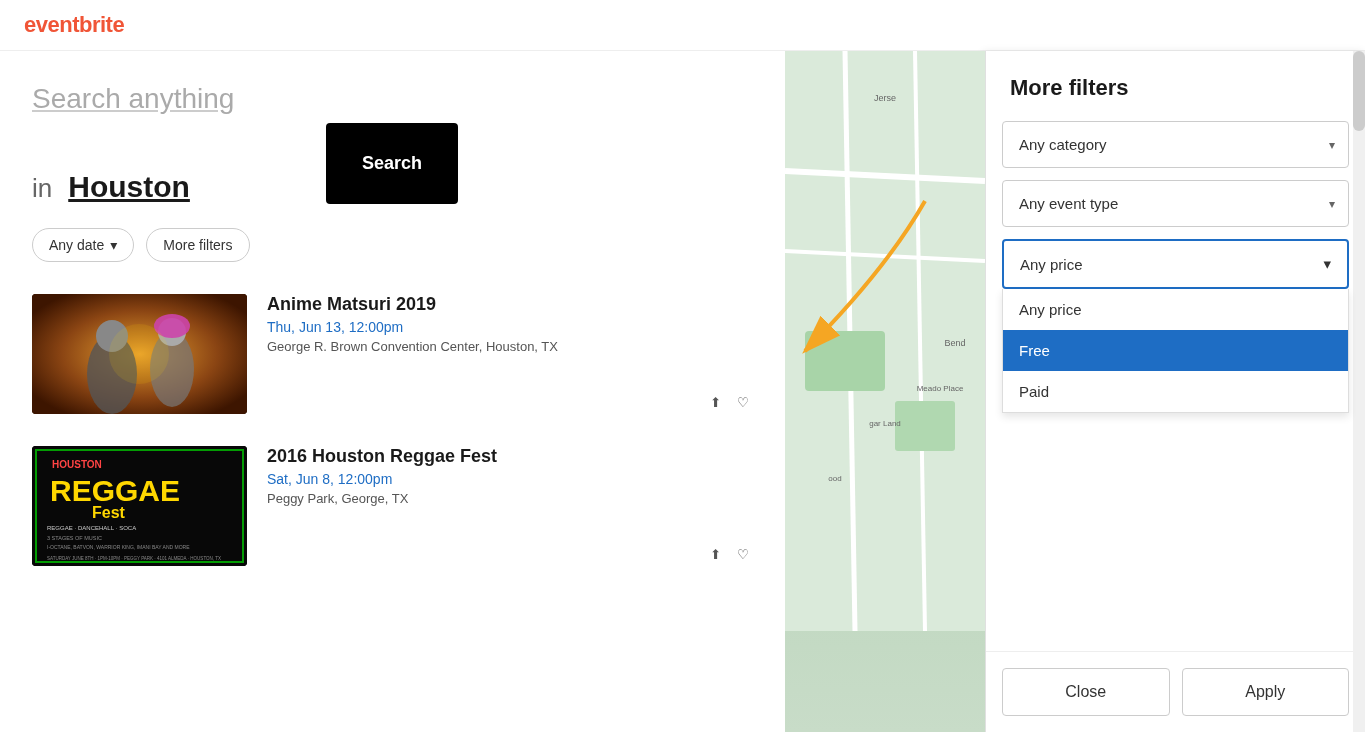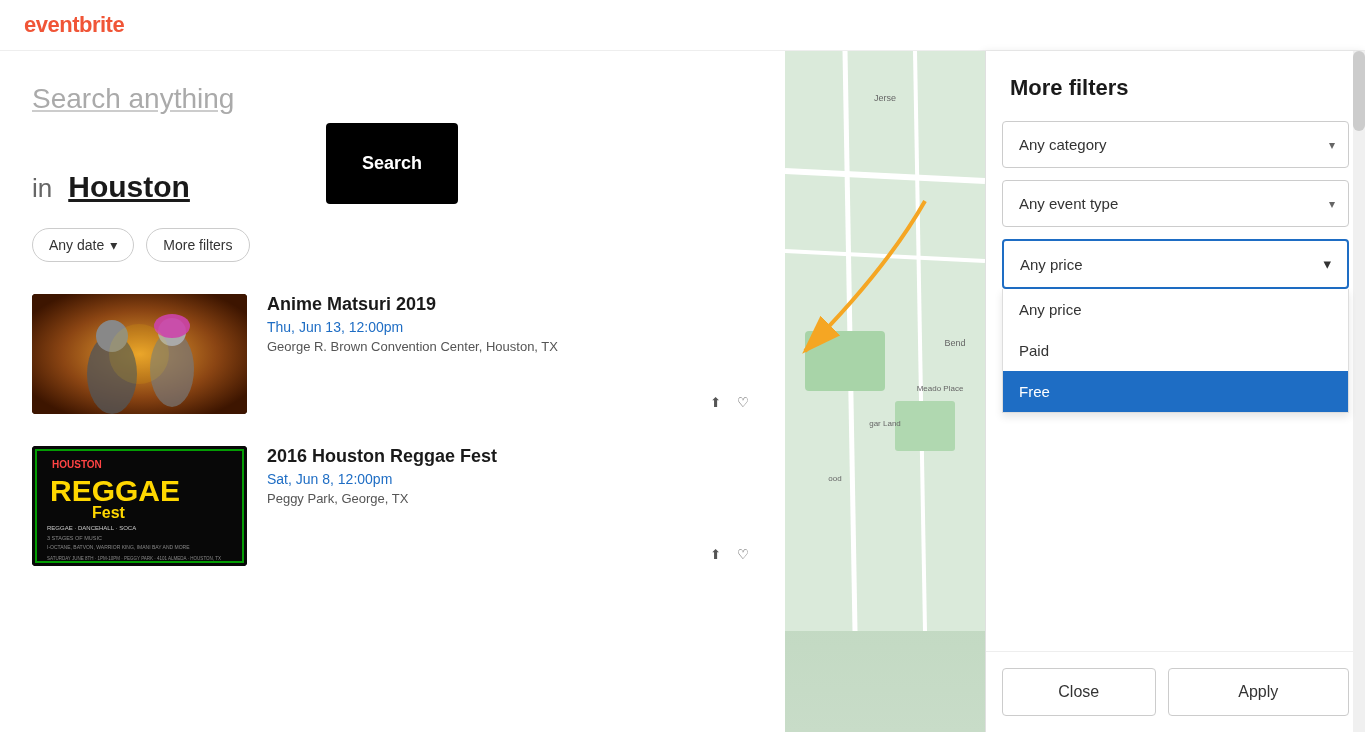--- a/index.html
+++ b/index.html
@@ -240,21 +240,21 @@
     
     .filter-actions {
       display: flex;
       gap: 12px;
       padding: 16px;
       margin-top: auto;
       border-top: 1px solid #eee;
     }
     .close-btn {
       flex: 1;
-      padding: 0;
+      padding: 14px;
       border: 1.5px solid #ccc;
       border-radius: 4px;
       background: white;
       font-size: 16px;
       cursor: pointer;
       color: #333;
     }
     .apply-btn {
       flex: 1;
       padding: 14px;
@@ -445,22 +445,22 @@
     </div>
 
     <div class="filter-select-wrapper" style="position:relative;">
       <div class="filter-select price-dropdown-open" style="display:flex; align-items:center; justify-content:space-between; cursor:pointer; border: 2px solid #1e6dc4;">
         <span>Any price</span>
         <span>▾</span>
       </div>
 
       <div class="dropdown-options">
         <div class="dropdown-option">Any price</div>
+        <div class="dropdown-option selected">Free</div>
         <div class="dropdown-option">Paid</div>
-        <div class="dropdown-option selected">Free</div>
       </div>
     </div>
 
     <div style="flex:1;"></div>
 
     <div class="filter-actions">
       <button class="close-btn">Close</button>
       <button class="apply-btn">Apply</button>
     </div>
 

